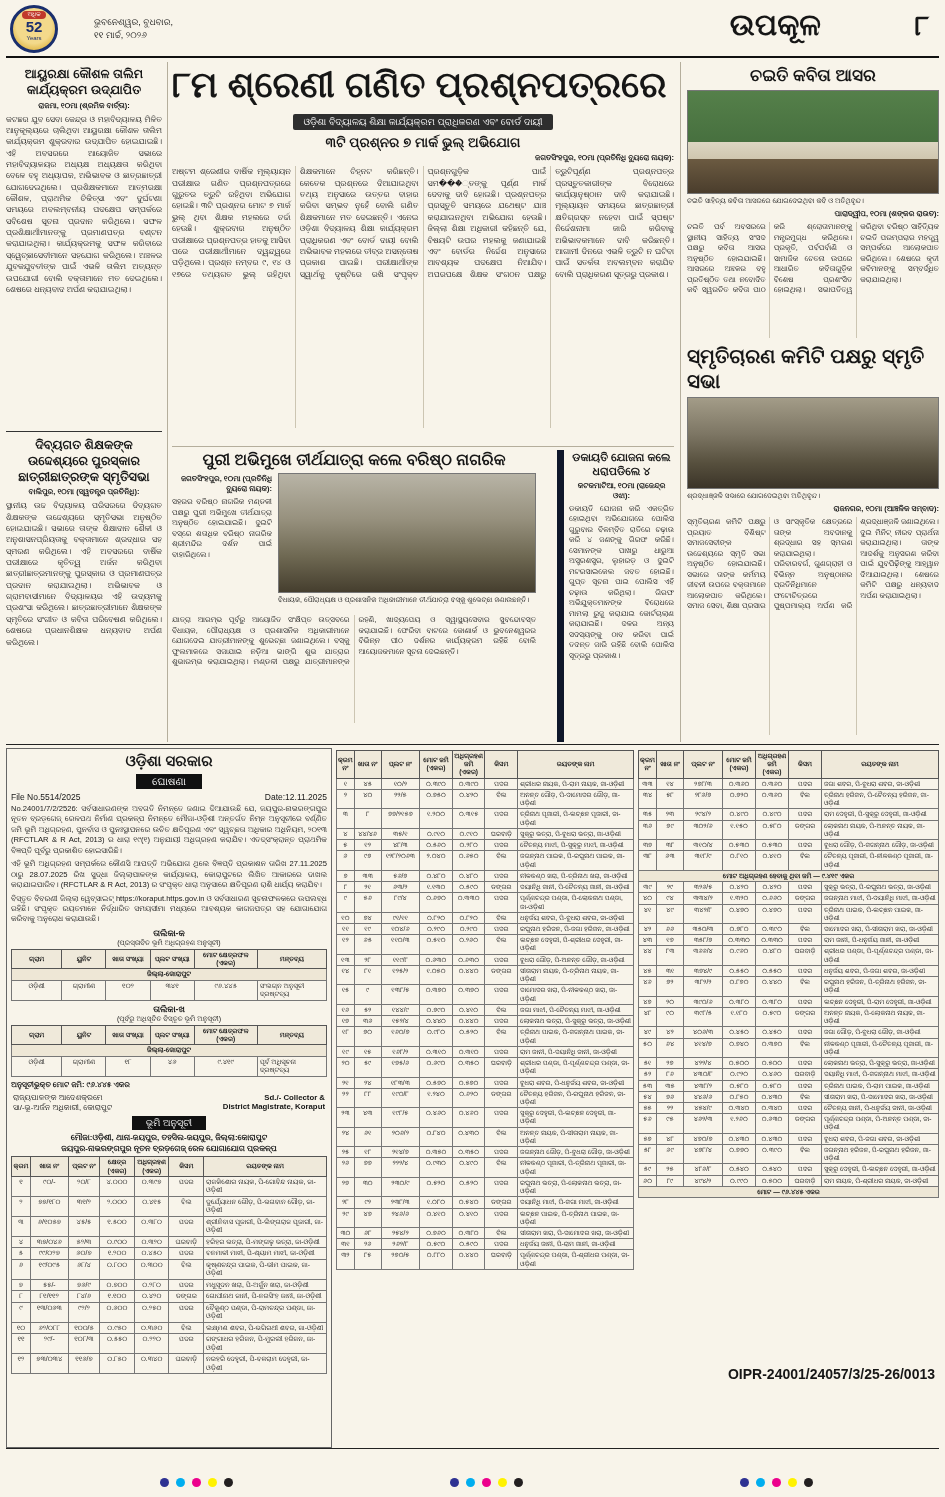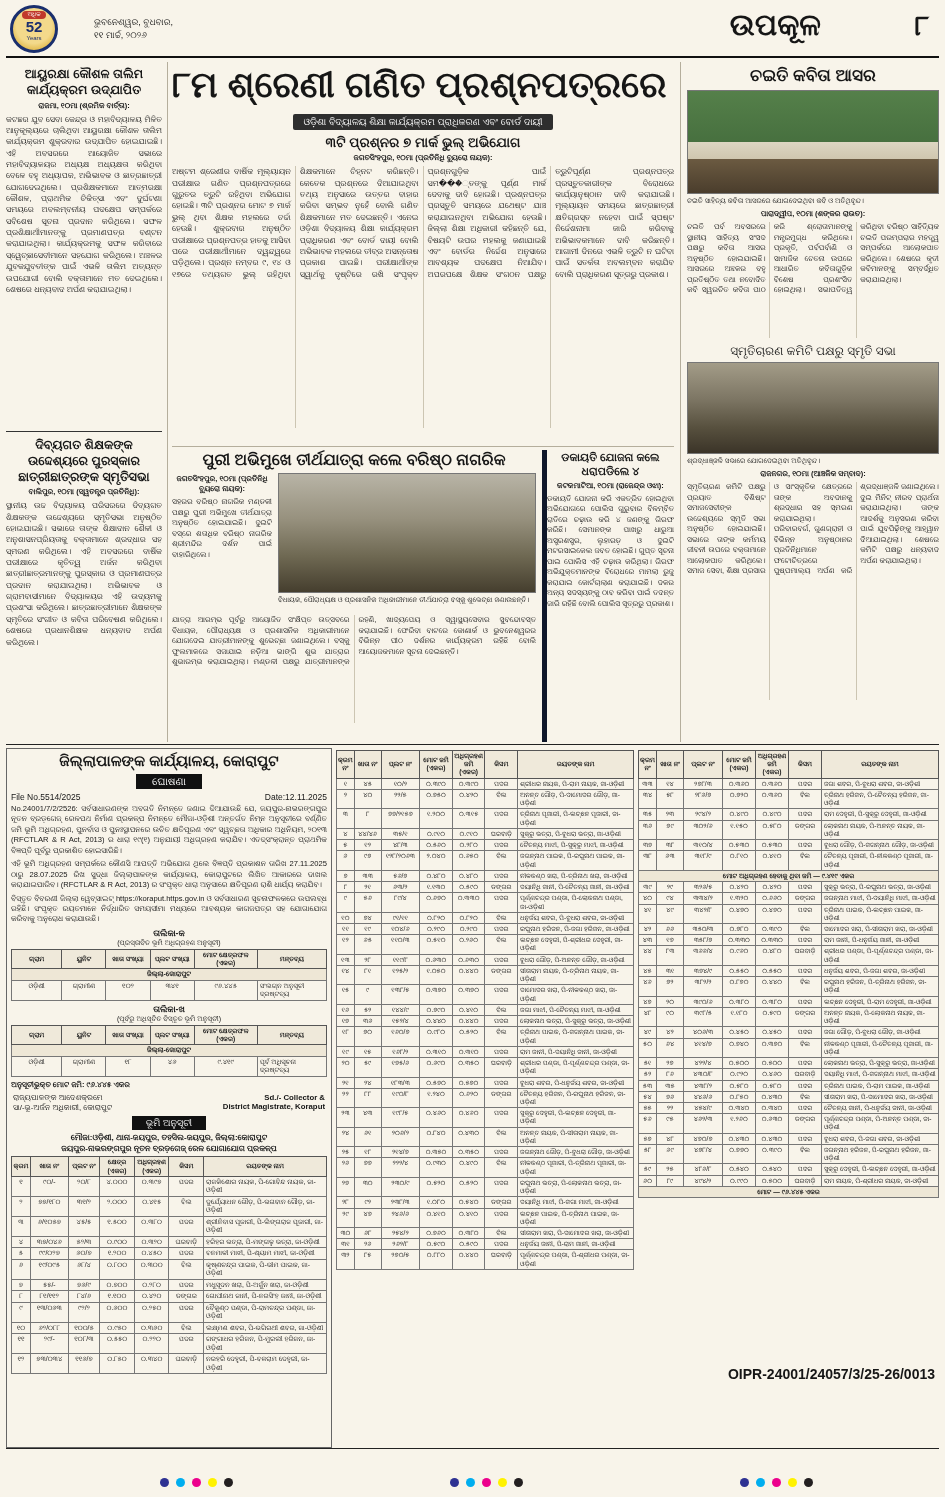--- a/index.html
+++ b/index.html
@@ -25,43 +25,43 @@
             border-left:1px solid #b5ae9c;padding-left:6px;box-sizing:border-box;}
   .centermid{position:absolute;left:172px;top:446px;width:502px;height:296px;overflow:hidden;border-top:1px solid #b5ae9c;padding-top:3px;box-sizing:border-box;}
   
   .h-main{font-size:36px;font-weight:bold;text-align:center;line-height:1.15;margin:2px 0 0;
           white-space:nowrap;overflow:hidden;}
   .kicker{display:block;width:fit-content;margin:9px auto 0;background:#2e2e2e;color:#fff;
           font-size:9.5px;padding:2px 10px;border-radius:2px;}
   .h-sub{font-size:13.5px;font-weight:bold;text-align:center;margin:5px 0 2px;}
   .h-sm{font-size:12.5px;font-weight:bold;text-align:center;line-height:1.3;margin:4px 0 2px;}
   .h-med{font-size:17px;font-weight:bold;text-align:center;line-height:1.25;margin:3px 0 4px;}
-  .h-med2{font-size:12px;font-weight:normal;text-align:center;line-height:1.25;margin:6px 0 3px;}
+  .h-med2{font-size:20px;font-weight:bold;line-height:1.25;margin:6px 0 3px;}
   .h-dak{font-size:11px;font-weight:bold;text-align:center;line-height:1.3;margin:0 0 2px;}
   .dateline{font-size:7.5px;font-weight:bold;text-align:center;margin:1px 0 3px;}
-  .dateline.tl{text-align:center;}
+  .dateline.tl{text-align:right;}
   .body{font-size:8px;text-align:justify;line-height:1.42;overflow:hidden;}
   .body.sm{font-size:7.5px;line-height:1.4;}
   .cols4{column-count:4;column-gap:9px;column-rule:1px solid #ccc5b2;height:262px;}
   .cols3{column-count:3;column-gap:8px;column-rule:1px solid #ccc5b2;}
   .cols2{column-count:2;column-gap:9px;column-rule:1px solid #ccc5b2;}
   .divider{border-top:1.5px solid #333;margin:5px 0;}
   
   .photo{border:1px solid #777;box-sizing:border-box;}
   .chaiti-photo{height:104px;background:linear-gradient(180deg,#55804a 0%,#47703f 50%,#ddd6c2 50%,#cfc6ae 67%,#6b5a41 67%,#4a3d2c 100%);}
   .smruti-photo{height:92px;background:linear-gradient(180deg,#a39c88 0%,#7d7664 40%,#57503e 72%,#3b3428 100%);}
   .puri-photo{height:120px;background:linear-gradient(180deg,#b8b4a6 0%,#97917e 38%,#6e6852 70%,#453e2e 100%);}
   .caption{font-size:7px;line-height:1.3;margin:2px 0 4px;text-align:justify;}
   
   .cm{display:grid;grid-template-columns:100px 258px 1fr;grid-template-rows:auto auto 1fr;column-gap:6px;}
   .cm-head{grid-column:1/3;grid-row:1;font-size:16px;font-weight:bold;text-align:center;line-height:1.25;margin:0 0 3px;}
   .cm-left{grid-column:1;grid-row:2;overflow:hidden;}
   .cm-photo{grid-column:2;grid-row:2;margin:0;}
   .cm-bottom{grid-column:1/3;grid-row:3;height:108px;}
-  .cm-dak{grid-column:3;grid-row:1/4;border-left:5px solid #0f172a;overflow:hidden;}
+  .cm-dak{grid-column:3;grid-row:1/4;border-left:7px solid #0f172a;padding-left:5px;overflow:hidden;margin-left:15px;}
   
   .botrule{position:absolute;left:6px;right:6px;top:744px;border-top:1.5px solid #222;}
   .notice{position:absolute;left:6px;top:748px;width:326px;height:700px;overflow:hidden;
           border:1px solid #666;box-sizing:border-box;padding:3px 4px;}
   .midtbl{position:absolute;left:336px;top:748px;width:298px;height:700px;overflow:hidden;}
   .righttbl{position:absolute;left:638px;top:748px;width:301px;height:700px;overflow:hidden;}
   .gov1{font-size:15px;font-weight:bold;text-align:center;line-height:1.25;}
   .ghosh{width:fit-content;margin:3px auto;background:#111;color:#fff;font-size:10.5px;padding:1px 16px;}
   .filerow{display:flex;justify-content:space-between;font-size:8.5px;font-weight:normal;margin:2px 0;}
   .npara{font-size:7.6px;text-align:justify;line-height:1.38;margin-bottom:3px;}
@@ -158,21 +158,21 @@
     <aside class="cm-dak">
       <h3 class="h-dak">ଡକାୟତି ଯୋଜନା କଲେ ଧରାପଡିଲେ ୪</h3>
       <div class="dateline">କଟକମାଟିଆ, ୧୦ମା (ରାଜେନ୍ଦ୍ର ଓଝା):</div>
       <div class="body sm" style="height:246px">ଡକାୟତି ଯୋଜନା କରି ଏକତ୍ରିତ ହୋଇଥିବା ଅଭିଯୋଗରେ ପୋଲିସ ଗୁରୁବାର ବିଳମ୍ବିତ ରାତିରେ ଚଢ଼ାଉ କରି ୪ ଜଣଙ୍କୁ ଗିରଫ କରିଛି। ସେମାନଙ୍କ ପାଖରୁ ଧାରୁଆ ଅସ୍ତ୍ରଶସ୍ତ୍ର, ଲୁହାରଡ଼ ଓ ଦୁଇଟି ମଟରସାଇକେଲ ଜବତ ହୋଇଛି। ଗୁପ୍ତ ସୂଚନା ପାଇ ପୋଲିସ ଏହି ଚଢ଼ାଉ କରିଥିଲା। ଗିରଫ ଅଭିଯୁକ୍ତମାନଙ୍କ ବିରୋଧରେ ମାମଲା ରୁଜୁ କରାଯାଇ କୋର୍ଟଚାଲାଣ କରାଯାଇଛି। ଦଳର ଅନ୍ୟ ସଦସ୍ୟଙ୍କୁ ଠାବ କରିବା ପାଇଁ ତଦନ୍ତ ଜାରି ରହିଛି ବୋଲି ପୋଲିସ ସୂତ୍ରରୁ ପ୍ରକାଶ।</div>
     </aside>
   </section>
 
   <div class="botrule"></div>
 
   <section class="notice">
-    <div class="gov1">ଜିଲ୍ଲାପାଳଙ୍କ କାର୍ଯ୍ୟାଳୟ, କୋରାପୁଟ</div>
+    <div class="gov1">ଓଡ଼ିଶା ସରକାର</div>
     <div class="ghosh">ଘୋଷଣା</div>
     <div class="filerow">
       <span>File No.5514/2025</span>
       <span>Date:12.11.2025</span>
     </div>
     <div class="npara">No.24001/7/2/2526: ସର୍ବସାଧାରଣଙ୍କ ଅବଗତି ନିମନ୍ତେ ଜଣାଇ ଦିଆଯାଉଛି ଯେ, ଜୟପୁର-ନାଭରଙ୍ଗପୁର ନୂତନ ବ୍ରଡ଼ଗେଜ୍ ରେଳପଥ ନିର୍ମାଣ ପ୍ରକଳ୍ପ ନିମନ୍ତେ ମୌଜା-ଓଡ଼ିଶୀ ଅନ୍ତର୍ଗତ ନିମ୍ନ ଅନୁସୂଚୀରେ ବର୍ଣ୍ଣିତ ଜମି ଭୂମି ଅଧିଗ୍ରହଣ, ପୁନର୍ବାସ ଓ ପୁନଃସ୍ଥାପନରେ ଉଚିତ କ୍ଷତିପୂରଣ ଏବଂ ସ୍ୱଚ୍ଛତା ଅଧିକାର ଅଧିନିୟମ, ୨୦୧୩ (RFCTLAR &amp; R Act, 2013) ର ଧାରା ୧୯(୧) ଅନୁଯାୟୀ ଅଧିଗ୍ରହଣ କରାଯିବ। ଏତଦ୍‌ସଂକ୍ରାନ୍ତ ପ୍ରାଥମିକ ବିଜ୍ଞପ୍ତି ପୂର୍ବରୁ ପ୍ରକାଶିତ ହୋଇସାରିଛି।</div>
     <div class="npara">ଏହି ଭୂମି ଅଧିଗ୍ରହଣ ସମ୍ପର୍କରେ କୌଣସି ଆପତ୍ତି ଅଭିଯୋଗ ଥିଲେ ବିଜ୍ଞପ୍ତି ପ୍ରକାଶନ ତାରିଖ 27.11.2025 ଠାରୁ 28.07.2025 ରିଖ ସୁଦ୍ଧା ଜିଲ୍ଲାପାଳଙ୍କ କାର୍ଯ୍ୟାଳୟ, କୋରାପୁଟରେ ଲିଖିତ ଆକାରରେ ଦାଖଲ କରାଯାଇପାରିବ। (RFCTLAR &amp; R Act, 2013) ର ସଂପୃକ୍ତ ଧାରା ଅନୁସାରେ କ୍ଷତିପୂରଣ ରାଶି ଧାର୍ଯ୍ୟ କରାଯିବ।</div>
     <div class="npara">ବିସ୍ତୃତ ବିବରଣୀ ଜିଲ୍ଲା ୱେବ୍‌ସାଇଟ୍ https://koraput.https.gov.in ଓ ସର୍ବସାଧାରଣ ସୂଚନାଫଳକରେ ଉପଲବ୍ଧ ରହିଛି। ସଂପୃକ୍ତ ରୟତମାନେ ନିର୍ଦ୍ଧାରିତ ସମୟସୀମା ମଧ୍ୟରେ ଆବଶ୍ୟକ କାଗଜପତ୍ର ସହ ଯୋଗାଯୋଗ କରିବାକୁ ଅନୁରୋଧ କରାଯାଉଛି।</div>
     <div class="ttitle">ତାଲିକା-କ</div>
     <div class="tsub">(ପ୍ରସ୍ତାବିତ ଭୂମି ଅଧିଗ୍ରହଣ ଅନୁସୂଚୀ)</div>

